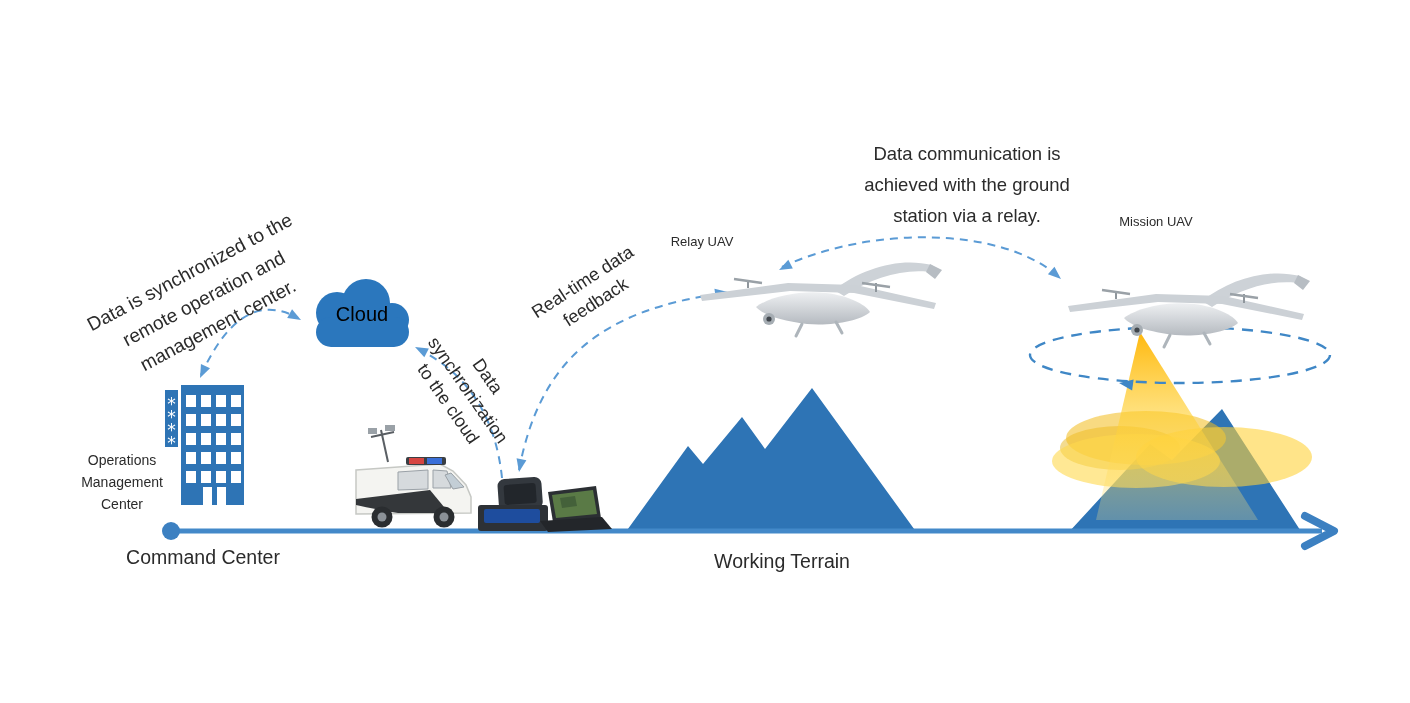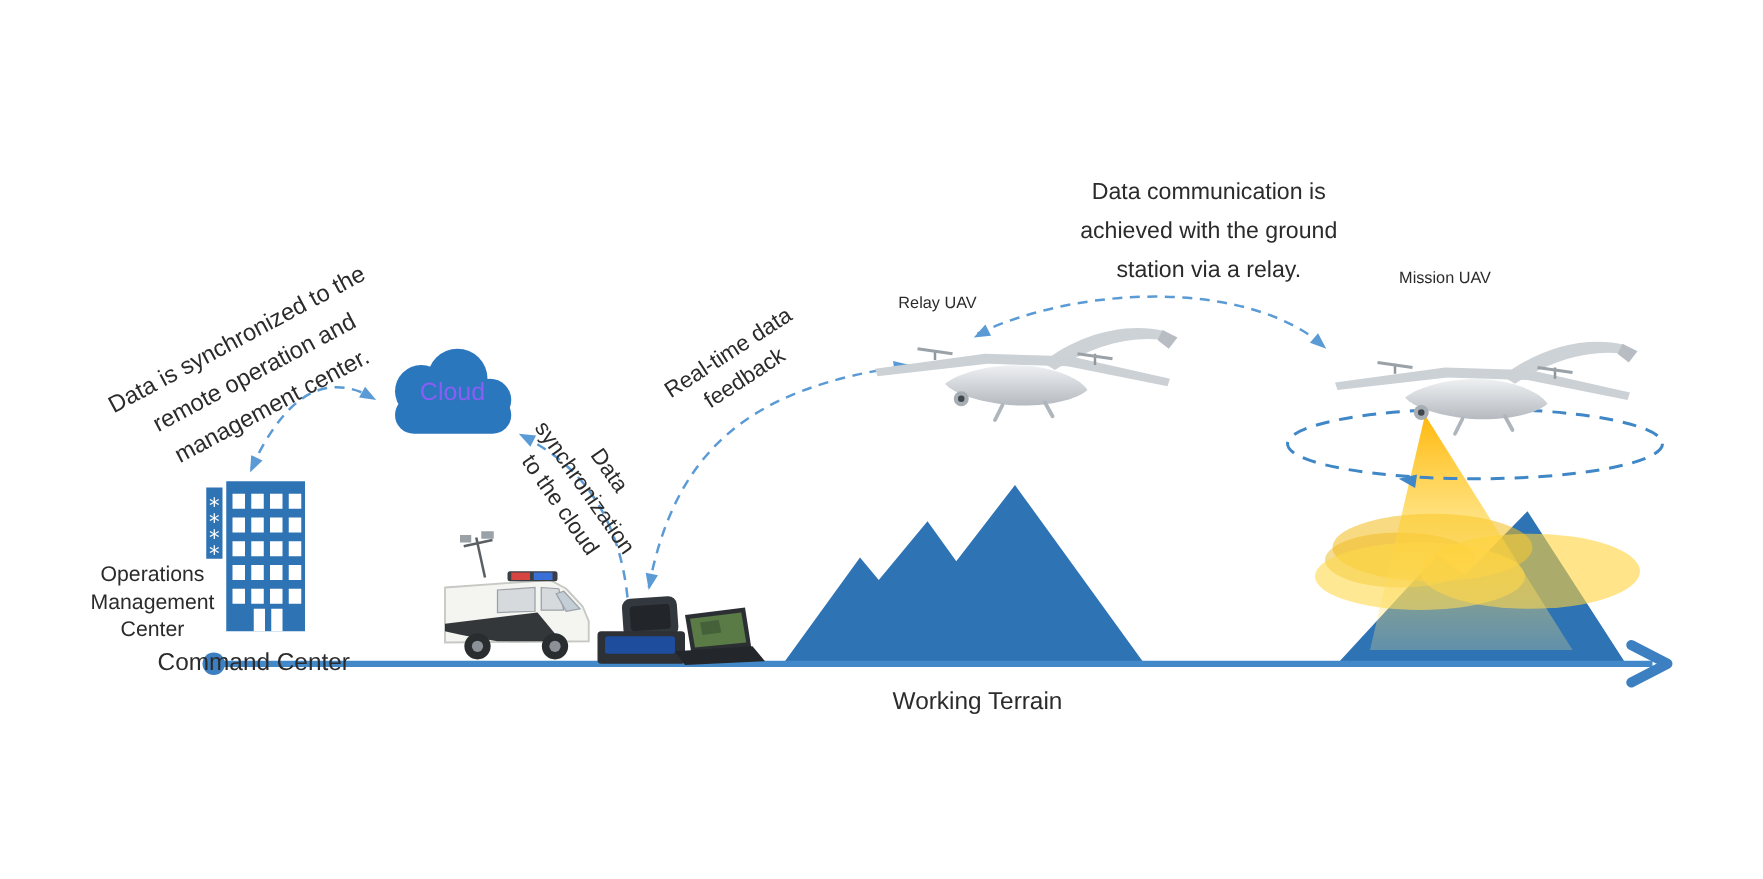--- a/index.html
+++ b/index.html
@@ -8,22 +8,22 @@
     font-family:"Liberation Sans", sans-serif;color:#2b2b2b;overflow:hidden;
   }
   .canvas svg.art{position:absolute;left:0;top:0;}
   .lbl{
     position:absolute;transform:translate(-50%,-50%);
     text-align:center;white-space:pre-line;line-height:1.2;
   }
   .lbl.base{font-size:19.5px;}
   .lbl.uavname{font-size:13px;}
   .lbl.note{font-size:18.5px;line-height:31px;}
-  .lbl.ops{font-size:17px;line-height:22px;}
-  .lbl.cloudtxt{font-size:20px;color:#8b5cf6;}
+  .lbl.ops{font-size:14px;line-height:22px;}
+  .lbl.cloudtxt{font-size:20px;color:#000000;}
   .lbl.rot-sync{font-size:19px;line-height:30px;transform:translate(-50%,-50%) rotate(-28deg);}
   .lbl.rot-cloudsync{font-size:18px;line-height:24px;transform:translate(-50%,-50%) rotate(55deg);}
   .lbl.rot-feedback{font-size:18px;line-height:24px;transform:translate(-50%,-50%) rotate(-33deg);}
 </style>
 </head>
 <body>
 
 <div class="canvas">
 
   <svg class="art" width="1410" height="703" viewBox="0 0 1410 703">
@@ -174,28 +174,28 @@
     </g>
 
     <use href="#uav-shape" transform="translate(818,298)"></use>
     <use href="#uav-shape" transform="translate(1186,309)"></use>
   </svg>
 
   <div class="lbl ops" style="left:122px;top:482px;">Operations
 Management
 Center</div>
 
-  <div class="lbl base" style="left:203px;top:531px;">Command Center</div>
+  <div class="lbl base" style="left:203px;top:558px;">Command Center</div>
 
   <div class="lbl cloudtxt" style="left:362px;top:314px;">Cloud</div>
 
 
   <div class="lbl base" style="left:782px;top:562px;">Working Terrain</div>
 
-  <div class="lbl uavname" style="left:750px;top:242px;">Relay UAV</div>
+  <div class="lbl uavname" style="left:702px;top:242px;">Relay UAV</div>
 
   <div class="lbl uavname" style="left:1156px;top:222px;">Mission UAV</div>
 
 
   <div class="lbl note" style="left:923px;top:184px;margin-left:44px;">Data communication is
 achieved with the ground
 station via a relay.</div>
 
   <div class="lbl rot-sync" style="left:204px;top:299px;">Data is synchronized to the
 remote operation and

